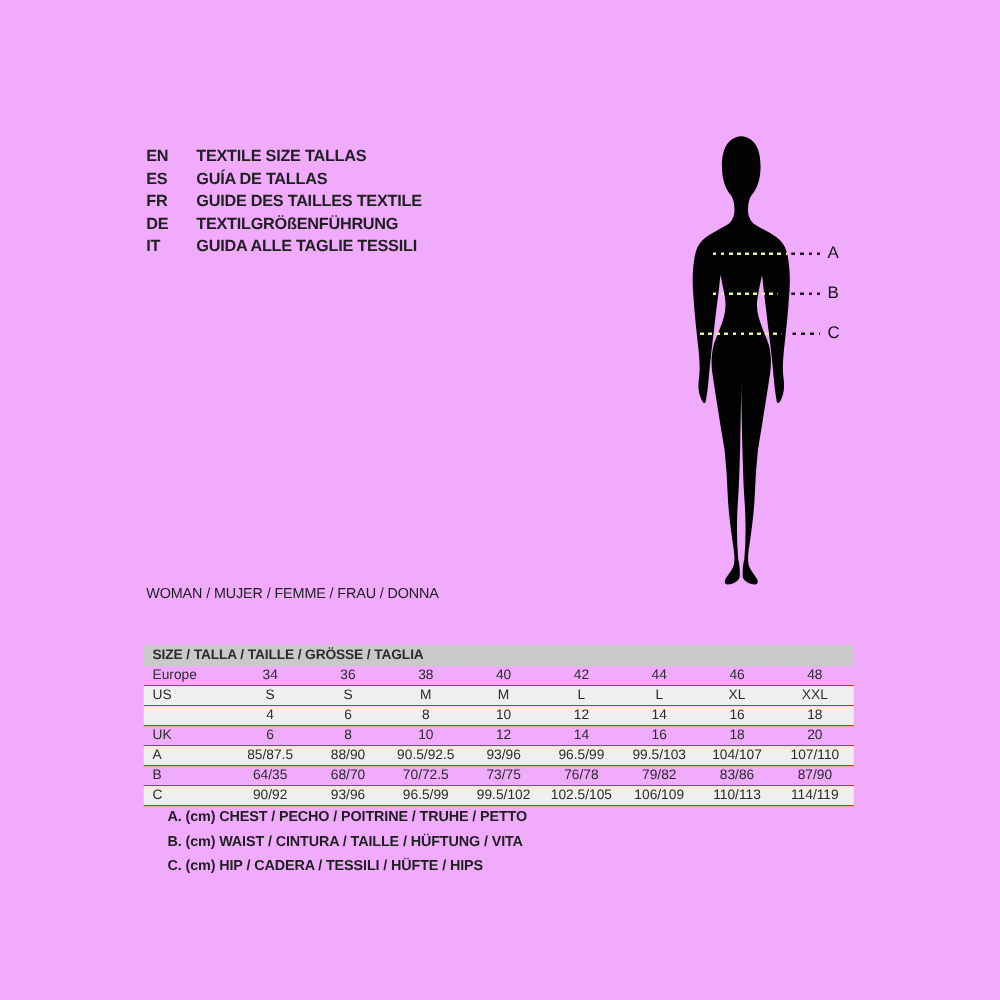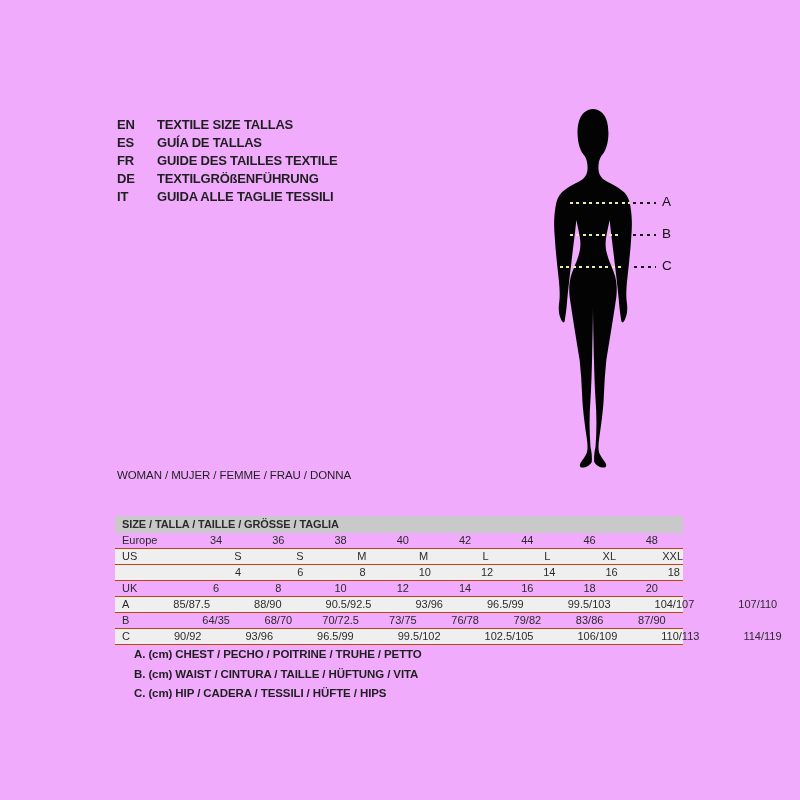--- a/index.html
+++ b/index.html
@@ -31,21 +31,21 @@
   
   .group-heading{position:absolute;left:117px;top:469px;font-size:11.5px;font-weight:normal;
                  letter-spacing:-0.1px;white-space:nowrap;}
 
   
   .size-table{position:absolute;left:115px;top:492px;width:568px;font-size:11px;margin-top:24px;}
   .thead{height:17px;line-height:17px;background:var(--header-bg);font-weight:bold;
          padding-left:7px;box-sizing:border-box;color:#2b2b2b;letter-spacing:-0.1px;}
   .trow{display:flex;height:16px;line-height:15px;box-sizing:border-box;
         border-bottom:1px solid #c2410c;color:#2b2b2b;}
-  .trow.shade{background:var(--shade-bg);gap:44px;}
+  .trow.shade{background:var(--shade-bg);}
   .tlabel{width:70px;padding-left:7px;box-sizing:border-box;text-align:left;}
   .tcell{flex:1;text-align:center;}
 
   
   .legend{position:absolute;left:134px;top:645px;}
   .legend-row{line-height:19.5px;font-size:11.5px;font-weight:bold;
               letter-spacing:-0.1px;white-space:nowrap;}
 </style>
 </head>
 <body>

